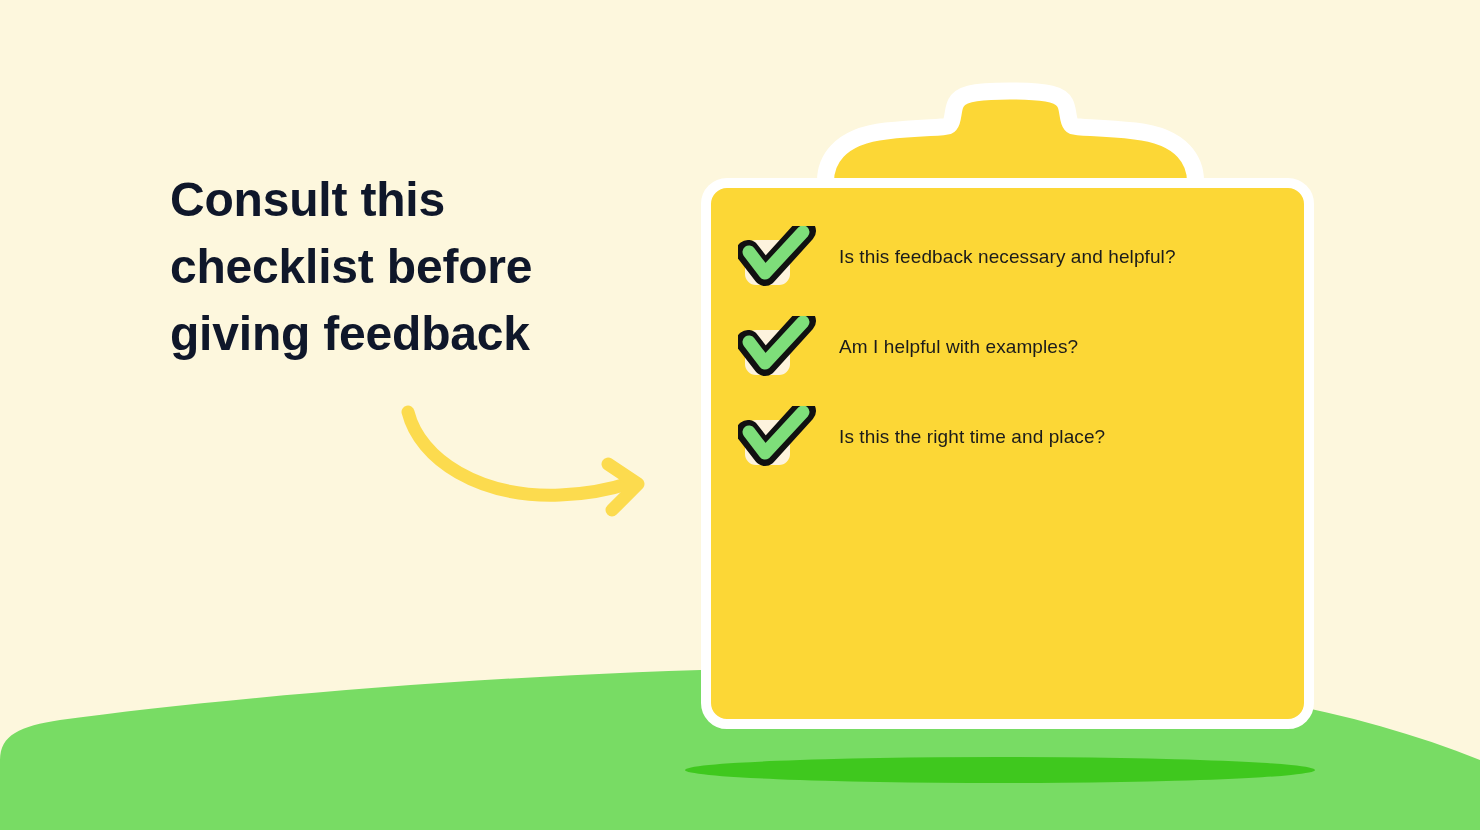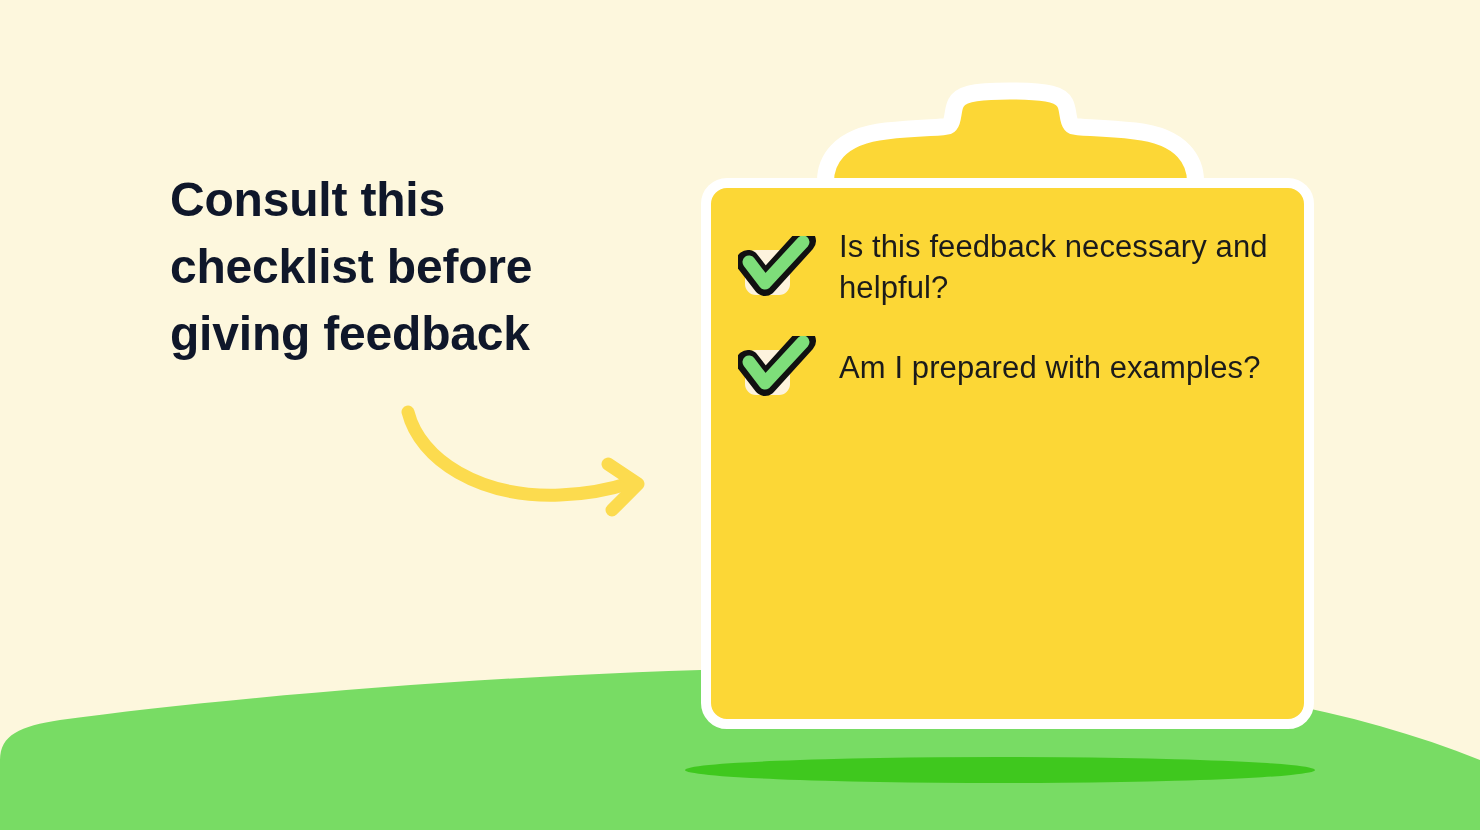--- a/index.html
+++ b/index.html
@@ -111,21 +111,21 @@
 
   .check-mark {
     position: absolute;
     left: 0px;
     top: 0px;
     width: 78px;
     height: 62px;
   }
 
   .check-label {
-    font-size: 31px;
+    font-size: 19px;
     line-height: 1.33;
     color: #1b1b1b;
     margin-left: 39px;
     white-space: pre-line;
     letter-spacing: 0.1px;
   }
 </style>
 </head>
 <body>
 
@@ -167,22 +167,32 @@
       </div>
 
       <div class="check-row">
         <span class="check-box-wrap">
           <span class="check-square"></span>
           <svg class="check-mark" viewBox="0 0 78 62" xmlns="http://www.w3.org/2000/svg">
             <path d="M10 26 L27 48 L66 5" fill="none" stroke="#111111" stroke-width="24" stroke-linecap="round" stroke-linejoin="round"></path>
             <path d="M11 26 L27 47 L65 6" fill="none" stroke="#7ede7a" stroke-width="13" stroke-linecap="round" stroke-linejoin="round"></path>
           </svg>
         </span>
-        <span class="check-label">Am I prepared with examples?</span>
+        <span class="check-label">Am I helpful with examples?</span>
       </div>
 
 
+      <div class="check-row">
+        <span class="check-box-wrap">
+          <span class="check-square"></span>
+          <svg class="check-mark" viewBox="0 0 78 62" xmlns="http://www.w3.org/2000/svg">
+            <path d="M10 26 L27 48 L66 5" fill="none" stroke="#111111" stroke-width="24" stroke-linecap="round" stroke-linejoin="round"></path>
+            <path d="M11 26 L27 47 L65 6" fill="none" stroke="#7ede7a" stroke-width="13" stroke-linecap="round" stroke-linejoin="round"></path>
+          </svg>
+        </span>
+        <span class="check-label">Is this the right time and place?</span>
+      </div>
 
 
     </div>
   </div>
 
 </div>
 
 </body></html>

